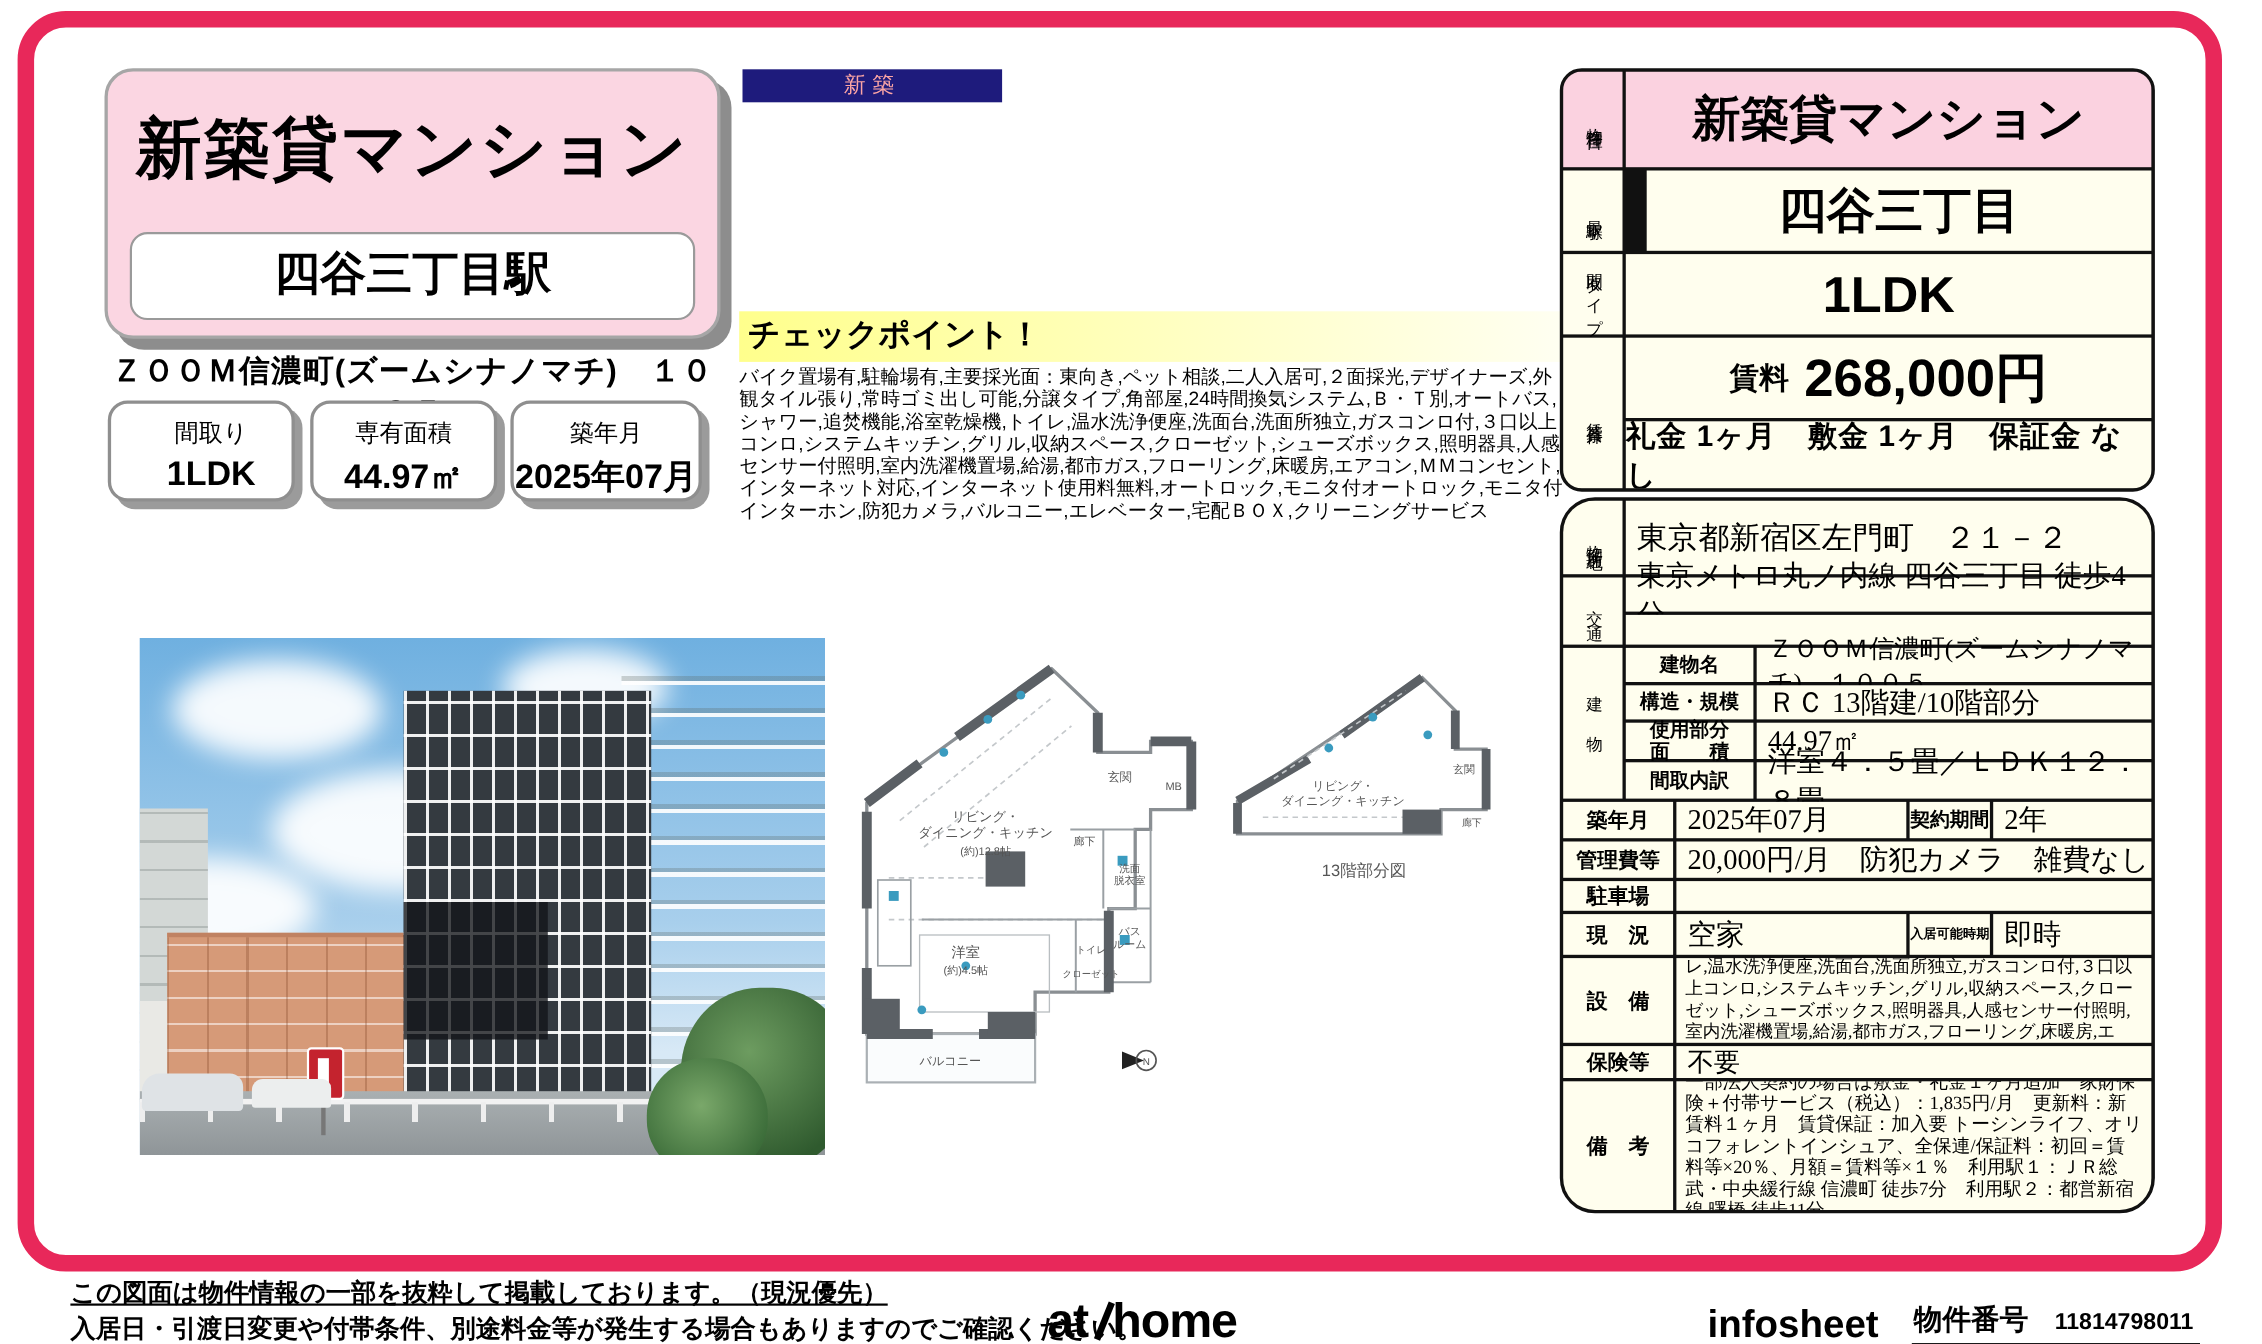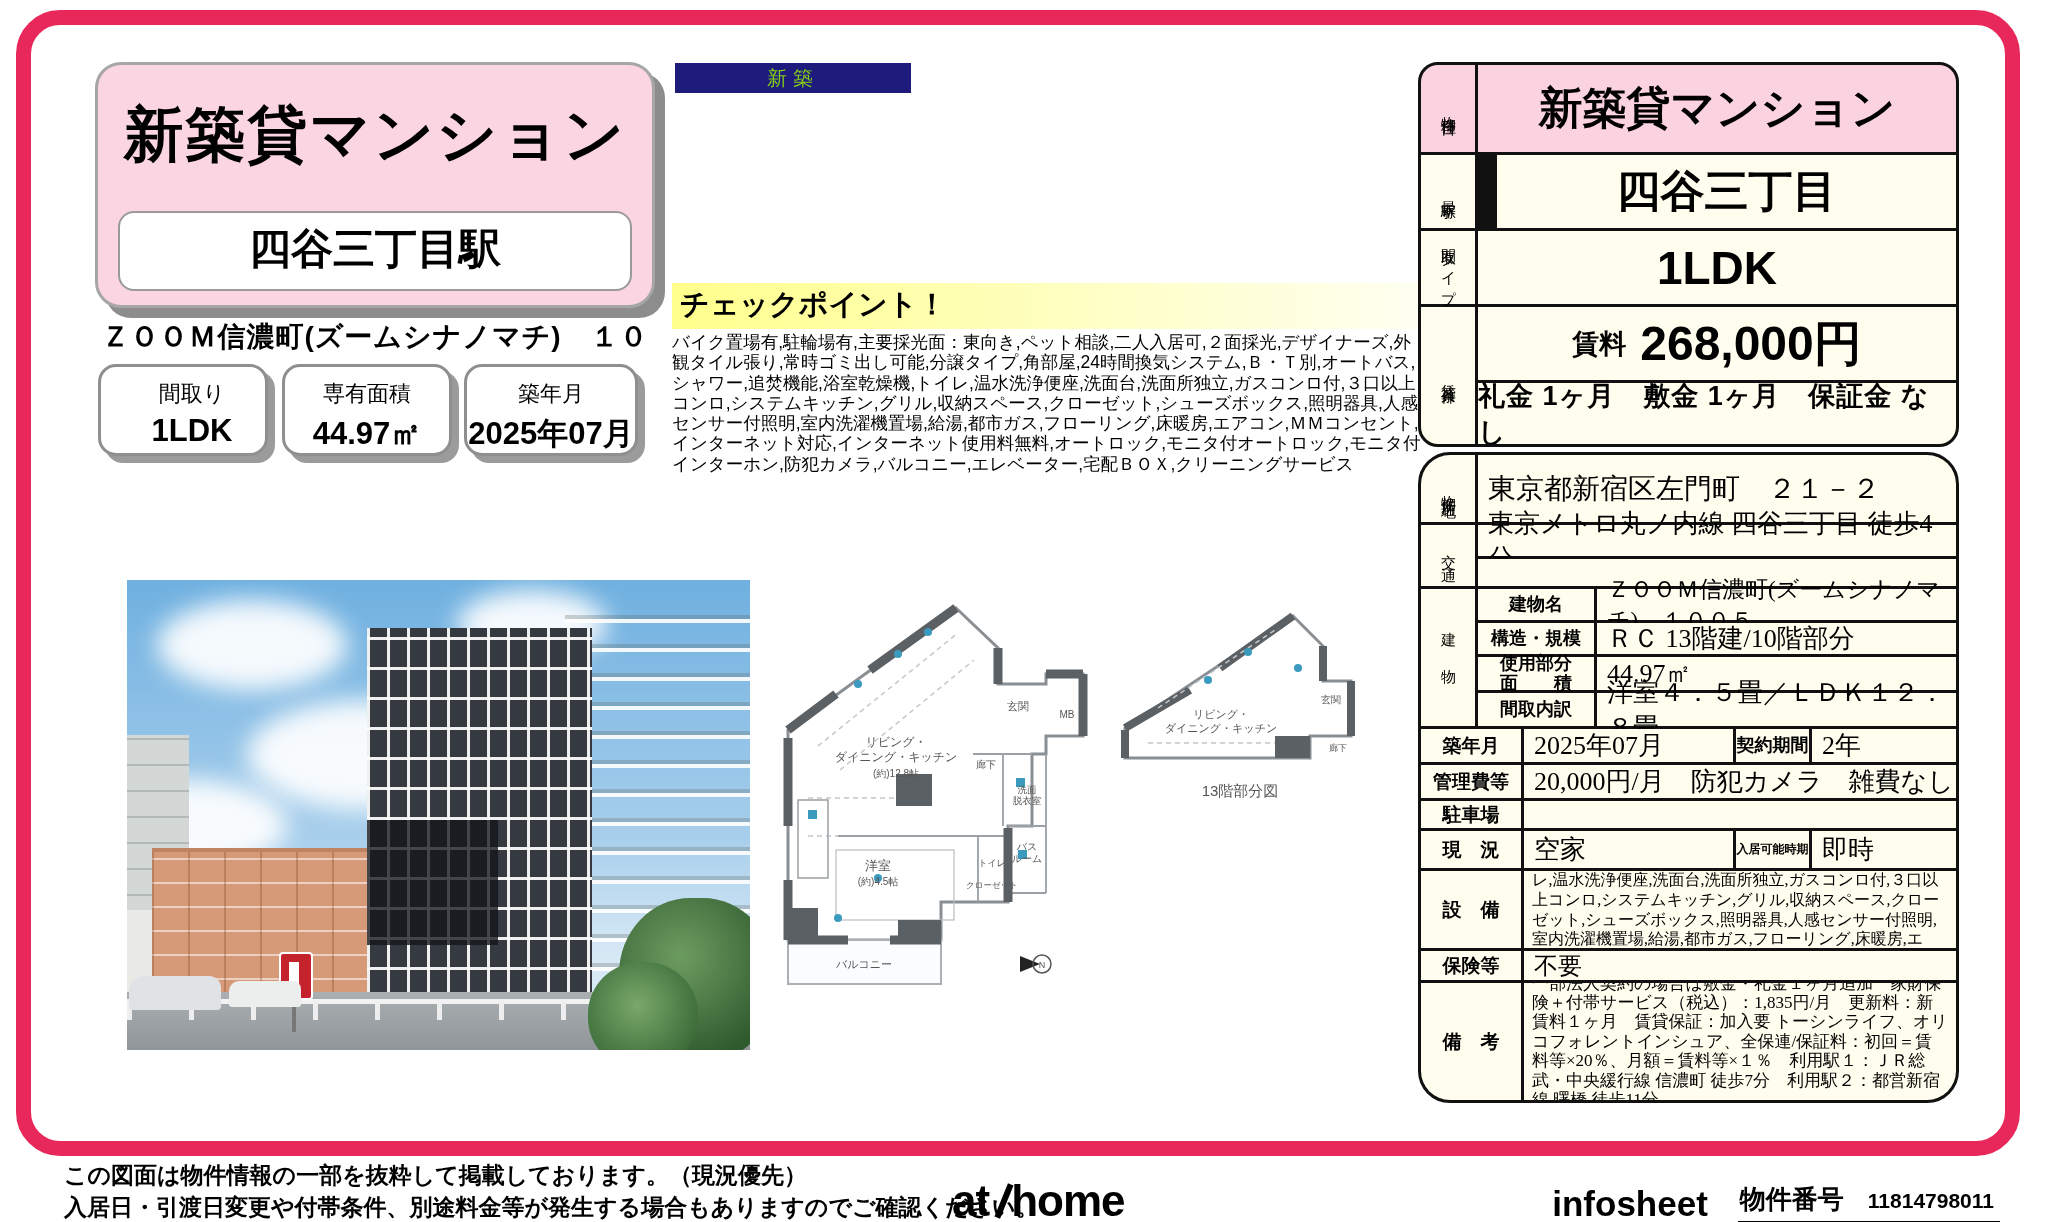--- a/index.html
+++ b/index.html
@@ -24,21 +24,21 @@
                font-size:42px;font-weight:bold;line-height:72px;}
   .building-line{left:95px;top:318px;width:560px;text-align:center;font-size:28px;font-weight:600;letter-spacing:1px;}
 
   .badge-box{top:364px;height:92px;background:#fff;border:3px solid #8f8f8f;border-radius:18px;
              box-shadow:7px 7px 0 #9b9b9b;text-align:center;box-sizing:border-box;}
   .badge-box .blabel{font-size:22px;margin-top:12px;}
   .badge-box .bvalue{font-size:31px;font-weight:bold;margin-top:4px;}
   #badge1{left:98px;width:170px;padding-left:18px;} #badge2{left:282px;width:170px;} #badge3{left:464px;width:174px;}
 
   
-  .new-badge{left:675px;top:63px;width:236px;height:30px;background:var(--navy);color:#84cc16;
+  .new-badge{left:675px;top:63px;width:236px;height:30px;background:var(--navy);color:#fca5a5;
              font-size:20px;text-align:center;line-height:30px;letter-spacing:6px;}
   .cp-title{left:672px;top:283px;width:752px;box-sizing:border-box;padding:2px 10px 4px 8px;
             background:linear-gradient(90deg,#ffff8c,#ffffc4 55%,#fffff2);
             font-size:29px;font-weight:bold;}
   .cp-body{left:672px;top:332px;width:756px;font-size:17.5px;line-height:1.16;}
 
   
   .photo{left:127px;top:580px;width:623px;height:470px;overflow:hidden;
          background:linear-gradient(180deg,#6fb0e0 0%,#a8cfec 55%,#d8e9f6 80%);}
   .cloud{position:absolute;background:rgba(255,255,255,.92);border-radius:50%;filter:blur(12px);}
@@ -303,21 +303,21 @@
       <div class="val-sm serif" style="grid-column:2/5;">Ｂ・Ｔ別,オートバス,シャワー,追焚機能,浴室乾燥機,トイレ,温水洗浄便座,洗面台,洗面所独立,ガスコンロ付,３口以上コンロ,システムキッチン,グリル,収納スペース,クローゼット,シューズボックス,照明器具,人感センサー付照明,室内洗濯機置場,給湯,都市ガス,フローリング,床暖房,エア...</div>
 
       <div class="slab2">保険等</div>
       <div class="val serif" style="grid-column:2/5;font-size:24px;">不要</div>
 
       <div class="slab2">備　考</div>
       <div class="val-note serif" style="grid-column:2/5;">一部法人契約の場合は敷金・礼金１ヶ月追加　家財保険＋付帯サービス（税込）：1,835円/月　更新料：新賃料１ヶ月　賃貸保証：加入要 トーシンライフ、オリコフォレントインシュア、全保連/保証料：初回＝賃料等×20％、月額＝賃料等×１％　利用駅１：ＪＲ総武・中央緩行線 信濃町 徒歩7分　利用駅２：都営新宿線 曙橋 徒歩11分</div>
     </div>
   </div>
 
-  <div class="abs disc" style="top:1160px;">この図面は物件情報の一部を抜粋して掲載しております。（現況優先）</div>
+  <div class="abs disc" style="top:1160px;text-decoration:underline;">この図面は物件情報の一部を抜粋して掲載しております。（現況優先）</div>
   <div class="abs disc" style="top:1192px;">入居日・引渡日変更や付帯条件、別途料金等が発生する場合もありますのでご確認ください。</div>
   <div class="abs logo">
     <span>at</span>
     <span class="slash"></span>
     <span>home</span>
   </div>
   <div class="abs infoblk">
     <span class="infosheet">infosheet</span>
     <span class="propno">
       <span class="lbl">物件番号</span>

